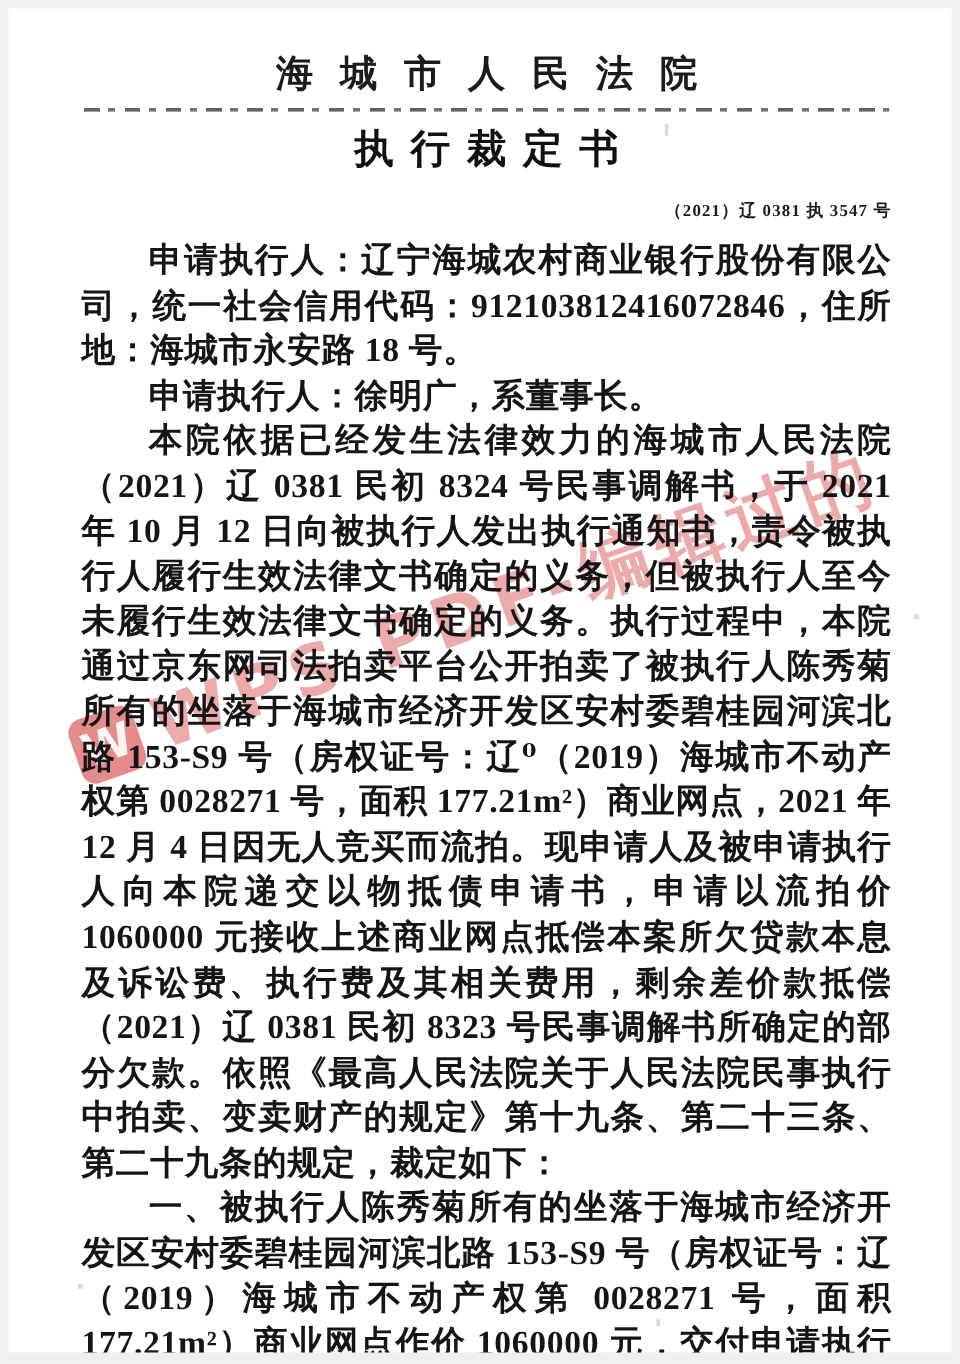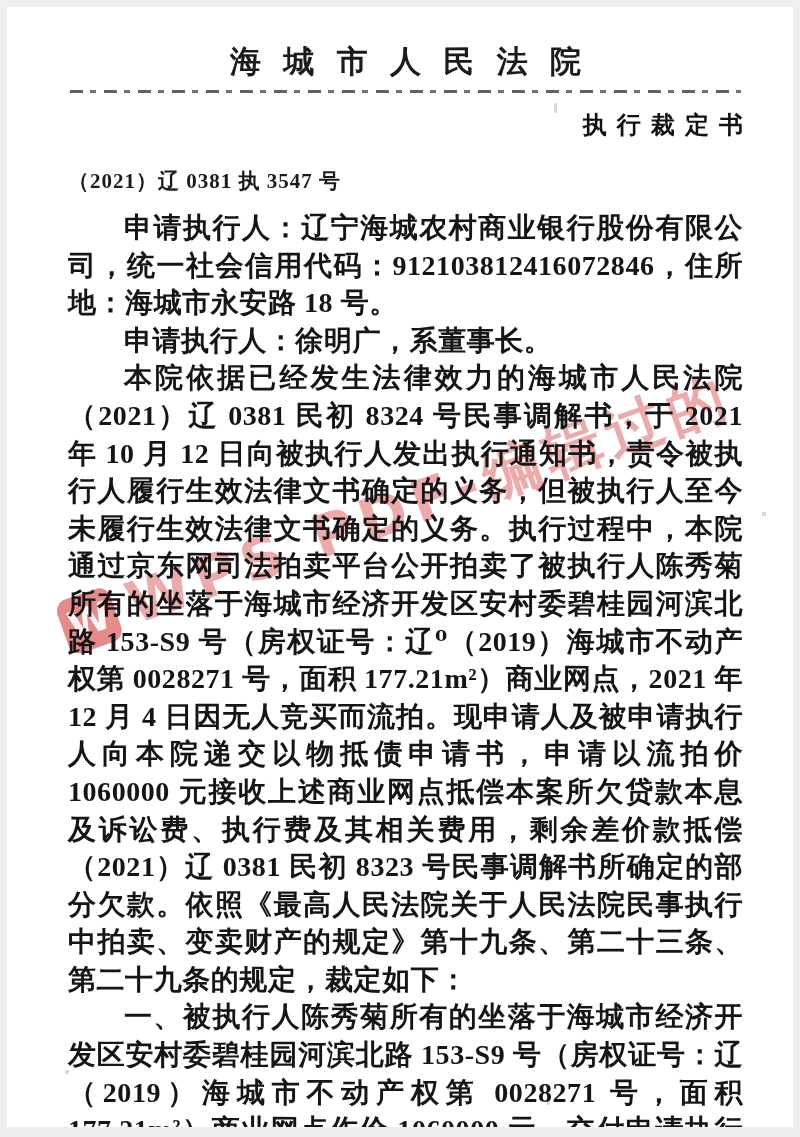--- a/index.html
+++ b/index.html
@@ -37,30 +37,31 @@
   }
   .title-divider {
     margin: 9px 2px 10px 2px;
     height: 3px;
     background: repeating-linear-gradient(90deg,
       #474747 0 13px, transparent 13px 20px,
       #5a5a5a 20px 26px, transparent 26px 34px);
     opacity: 0.85;
   }
   .doc-title {
-    text-align: right;
-    font-size: 24px;
+    text-align: center;
+    font-size: 33px;
     font-weight: bold;
     letter-spacing: 0.42em;
     margin-right: -0.42em;
     color: #111;
     line-height: 44px;
   }
   .case-number {
-    font-size: 21px;
+    text-align: right;
+    font-size: 14px;
     font-weight: 600;
     margin-top: 20px;
     color: #1b1b1b;
     letter-spacing: 1px;
   }
   .body-text {
     margin-top: 14px;
   }
   .body-text p {
     margin: 0;

